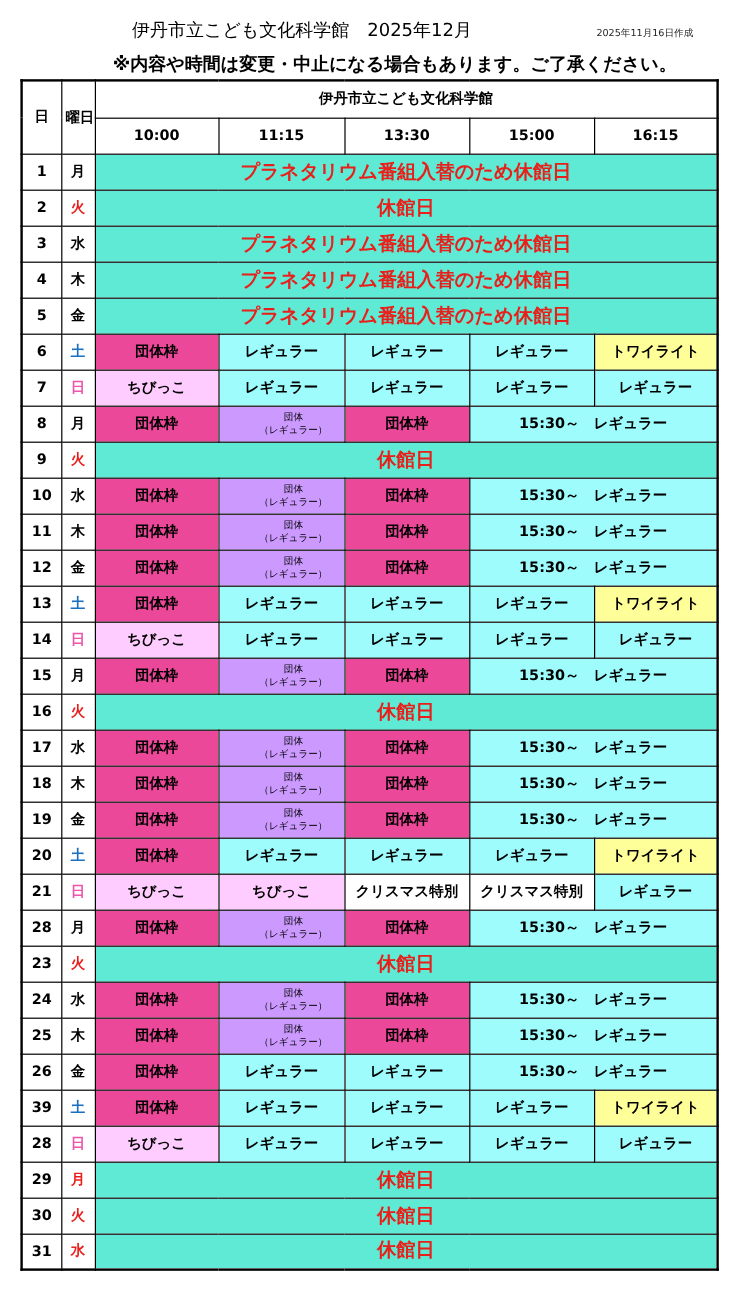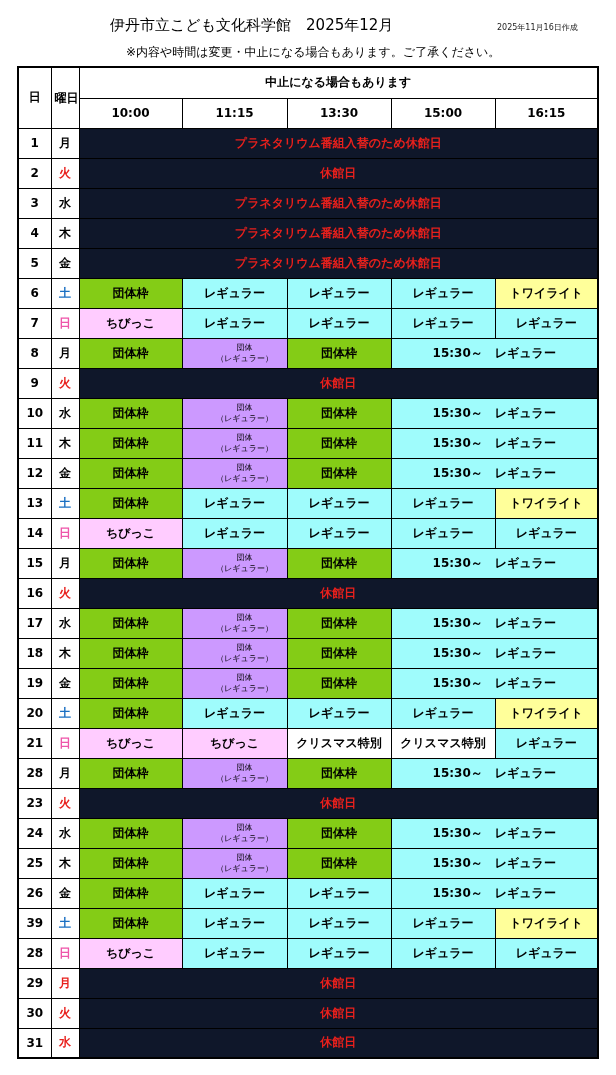--- a/index.html
+++ b/index.html
@@ -1,31 +1,31 @@
 <!DOCTYPE html>
 <html><head>
 <meta charset="utf-8">
 <style>
   html, body { margin: 0; padding: 0; background: #ffffff; }
   body { width: 616px; height: 1075px; position: relative; font-family: "DejaVu Sans", "Liberation Sans", sans-serif; color: #000; overflow: hidden; }
   .title { position: absolute; left: 110px; top: 16px; font-size: 15px; font-weight: normal; white-space: nowrap; letter-spacing: 0px; }
   .created { position: absolute; left: 497px; top: 22px; font-size: 8px; color: #222; white-space: nowrap; }
-  .note { position: absolute; left: 126px; top: 44px; font-size: 12px; font-weight: normal; white-space: nowrap; }
+  .note { position: absolute; left: 94px; top: 44px; font-size: 15px; font-weight: bold; white-space: nowrap; }
   table.sched { position: absolute; left: 17px; top: 66px; border-collapse: collapse; border: 2px solid #000; table-layout: fixed; }
   table.sched td, table.sched th { border: 1px solid #000; padding: 0; text-align: center; vertical-align: middle; overflow: hidden; white-space: nowrap; }
   .hdr { background: #fff; font-weight: bold; font-size: 12px; }
   .hdr-day { font-size: 12px; font-weight: bold; }
   .hdr-time { font-size: 12px; font-weight: bold; }
   tr.h1 { height: 31px; }
   tr.h2 { height: 30px; }
   tr.row { height: 30px; }
   td.dnum { font-size: 12px; font-weight: bold; background: #fff; }
   td.dow { font-size: 12px; font-weight: bold; background: #fff; }
-  .c-closed { background: #0f172a; color: #e8201c; font-size: 12px; font-weight: bold; font-family: Liberation Serif, serif; }
-  .c-dantai { background: #84cc16; font-size: 12px; font-weight: bold; }
+  .c-closed { background: #5eead4; color: #e8201c; font-size: 16px; font-weight: bold; font-family: Liberation Serif, serif; }
+  .c-dantai { background: #ec4899; font-size: 12px; font-weight: bold; }
   .c-regular { background: #9ffcfc; font-size: 12px; font-weight: bold; }
   .c-twilight { background: #ffff9a; font-size: 12px; font-weight: bold; }
   .c-chibikko { background: #ffccff; font-size: 12px; font-weight: bold; font-family: Liberation Serif, serif; }
   .c-dantai-reg { background: #cc99ff; font-size: 8px; line-height: 11px; }
   .c-xmas { background: #ffffff; font-size: 12px; font-weight: bold; }
   .c-late { background: #9ffcfc; font-size: 12px; font-weight: bold; }
   .sub { display: block; padding-left: 20px; }
 </style>
 </head>
 <body>
@@ -41,21 +41,21 @@
     <col style="width:103px">
       <col style="width:105px">
       <col style="width:104px">
       <col style="width:104px">
       <col style="width:103px">
   </colgroup>
   <thead>
     <tr class="h1">
       <th rowspan="2" class="hdr hdr-day">日</th>
       <th rowspan="2" class="hdr hdr-day" style="white-space:normal;line-height:26px;width:20px;text-align:right;">曜日</th>
-      <th colspan="5" class="hdr">中止になる場合もあります</th>
+      <th colspan="5" class="hdr">伊丹市立こども文化科学館</th>
     </tr>
     <tr class="h2">
       <th class="hdr hdr-time">10:00</th>
       <th class="hdr hdr-time">11:15</th>
       <th class="hdr hdr-time">13:30</th>
       <th class="hdr hdr-time">15:00</th>
       <th class="hdr hdr-time">16:15</th>
     </tr>
   </thead>
   <tbody id="sched-body">

